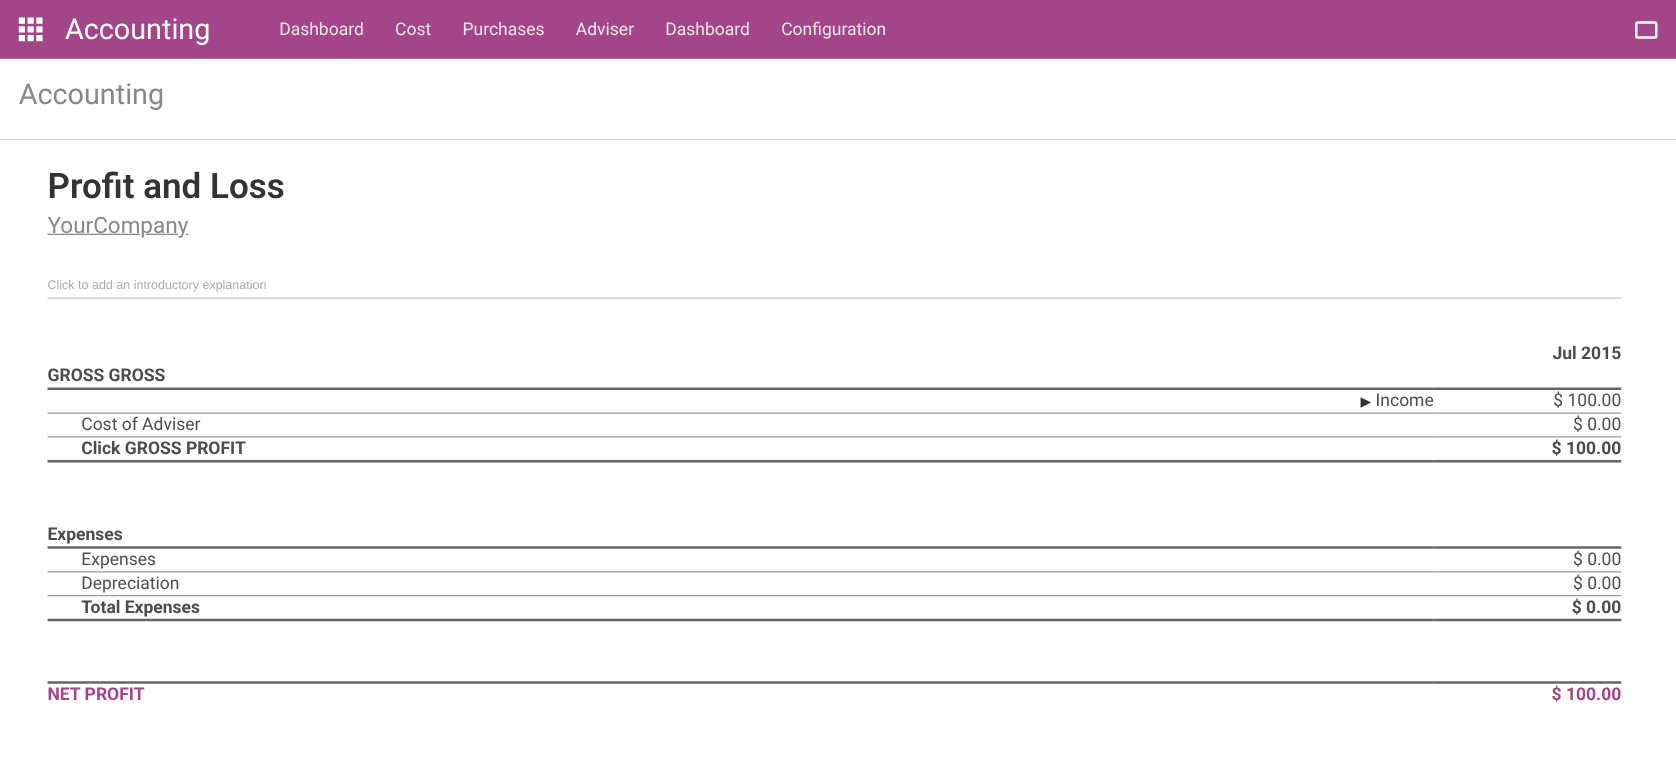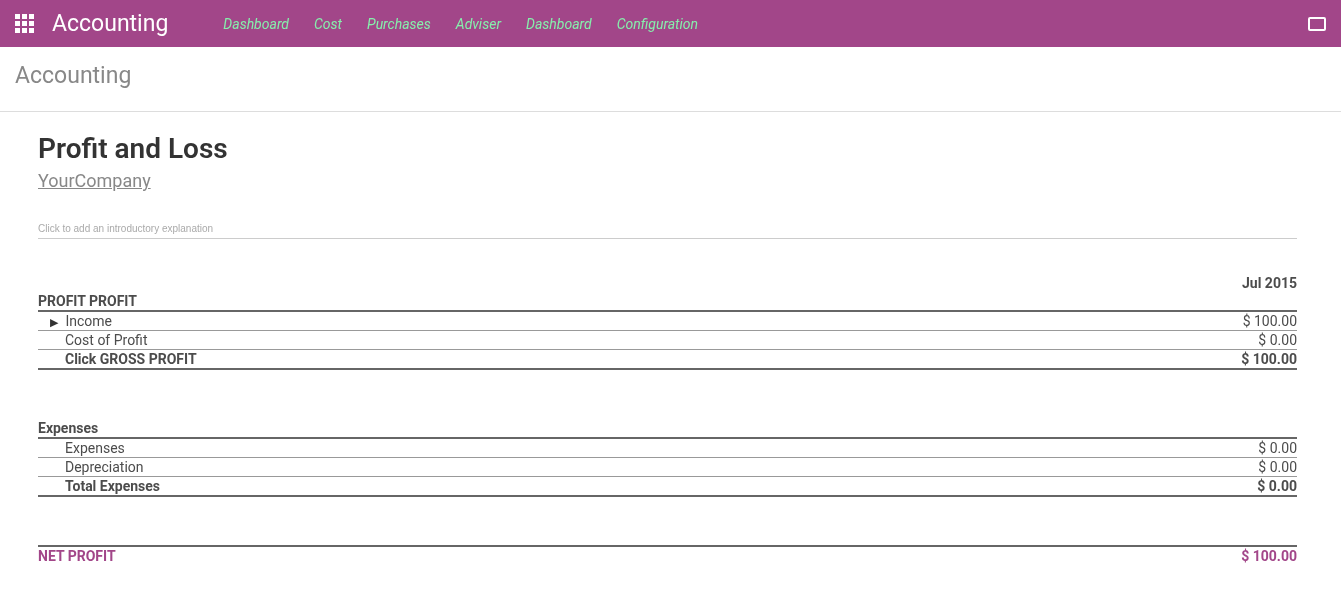--- a/index.html
+++ b/index.html
@@ -39,24 +39,23 @@
       font-weight: 400;
       color: #fff;
       margin-right: 55px;
       cursor: pointer;
     }
     .navbar-menu {
       display: flex;
       gap: 25px;
     }
     .navbar-menu-item {
-      color: #86efac;
+      color: #e5e5e5;
       font-size: 14px;
       cursor: pointer;
-      font-style: italic;
     }
     .navbar-right {
       margin-left: auto;
       display: flex;
       align-items: center;
     }
     .breadcrumb-bar {
       padding: 15px;
       border-bottom: 1px solid #ddd;
       height: 65px;
@@ -122,20 +121,21 @@
       border-bottom: 2px solid #666;
     }
     .line-row {
       border-bottom: 1px solid #999;
     }
     .line-row .col-label {
       padding-left: 27px;
     }
     .line-row.expandable .col-label {
       padding-left: 12px;
+      text-align: right;
     }
     .expander {
       display: inline-block;
       width: 12px;
       cursor: pointer;
       font-size: 11px;
       color: #333;
     }
     .total-row {
       font-weight: 700;
@@ -202,32 +202,32 @@
   <input type="text" class="explanation-input" placeholder="Click to add an introductory explanation" style="">
 
   <table class="report-table">
     <tbody>
         <tr>
       <td class="col-label"></td>
       <td class="col-value period-header">Jul 2015</td>
     </tr>
 
     <tr class="section-header">
-      <td class="col-label">PROFIT PROFIT</td>
+      <td class="col-label">GROSS GROSS</td>
       <td class="col-value"></td>
     </tr>
     <tr class="line-row expandable">
       <td class="col-label">
         <span class="expander">▶</span>
         <span>Income</span>
       </td>
       <td class="col-value">$ 100.00</td>
     </tr>
     <tr class="line-row">
-      <td class="col-label">Cost of Profit</td>
+      <td class="col-label">Cost of Adviser</td>
       <td class="col-value">$ 0.00</td>
     </tr>
     <tr class="total-row">
       <td class="col-label">Click GROSS PROFIT</td>
       <td class="col-value">$ 100.00</td>
     </tr>
 
     <tr class="spacer-row">
           <td></td>
           <td></td>

